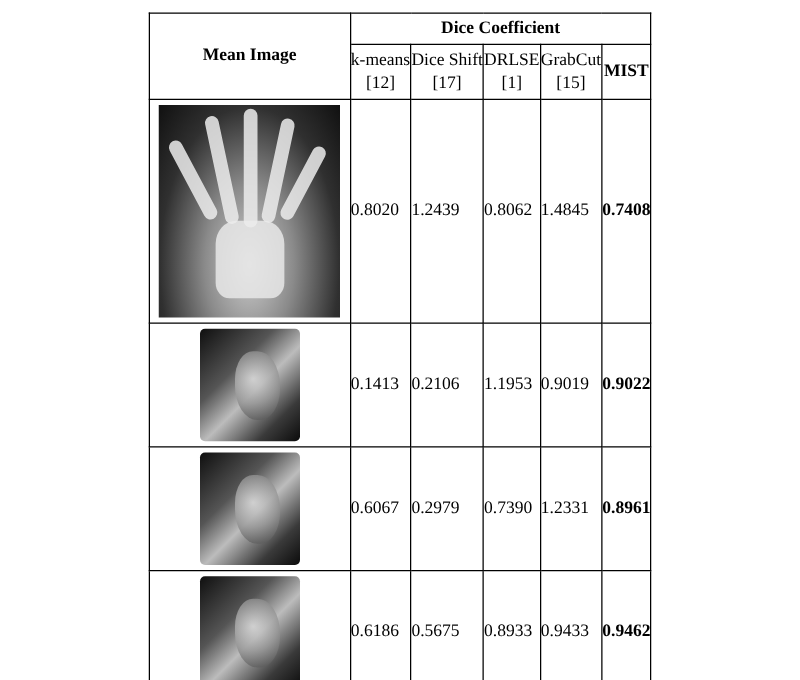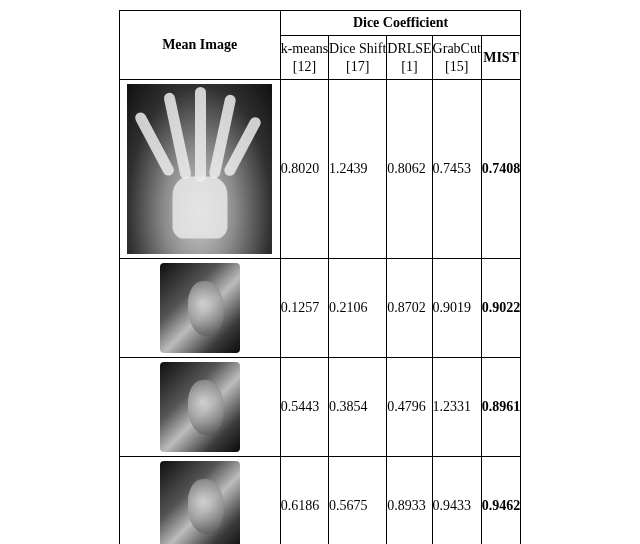--- a/index.html
+++ b/index.html
@@ -132,42 +132,42 @@
           <span class="finger" style="left:22px; top:25px; height:70px; transform:rotate(-28deg);"></span>
           <span class="finger" style="left:45px; top:8px;  height:88px; transform:rotate(-12deg);"></span>
           <span class="finger" style="left:68px; top:3px;  height:95px; transform:rotate(0deg);"></span>
           <span class="finger" style="left:90px; top:10px; height:85px; transform:rotate(12deg);"></span>
           <span class="finger" style="left:110px;top:30px; height:65px; transform:rotate(28deg);"></span>
         </span>
       </td>
       <td class="value"><span>0.8020</span></td>
       <td class="value"><span>1.2439</span></td>
       <td class="value"><span>0.8062</span></td>
-      <td class="value"><span>0.7453</span></td>
+      <td class="value"><span>1.4845</span></td>
       <td class="value"><span class="bold">0.7408</span></td>
     </tr>
 
     <tr>
       <td class="img-cell">
         <span class="placeholder knee"></span>
       </td>
-      <td class="value"><span>0.1257</span></td>
+      <td class="value"><span>0.1413</span></td>
       <td class="value"><span>0.2106</span></td>
-      <td class="value"><span>0.8702</span></td>
+      <td class="value"><span>1.1953</span></td>
       <td class="value"><span>0.9019</span></td>
       <td class="value"><span class="bold">0.9022</span></td>
     </tr>
 
     <tr>
       <td class="img-cell">
         <span class="placeholder knee"></span>
       </td>
-      <td class="value"><span>0.5443</span></td>
-      <td class="value"><span>0.3854</span></td>
-      <td class="value"><span>0.4796</span></td>
+      <td class="value"><span>0.6067</span></td>
+      <td class="value"><span>0.2979</span></td>
+      <td class="value"><span>0.7390</span></td>
       <td class="value"><span>1.2331</span></td>
       <td class="value"><span class="bold">0.8961</span></td>
     </tr>
 
     <tr>
       <td class="img-cell">
         <span class="placeholder knee"></span>
       </td>
       <td class="value"><span>0.6186</span></td>
       <td class="value"><span>0.5675</span></td>

